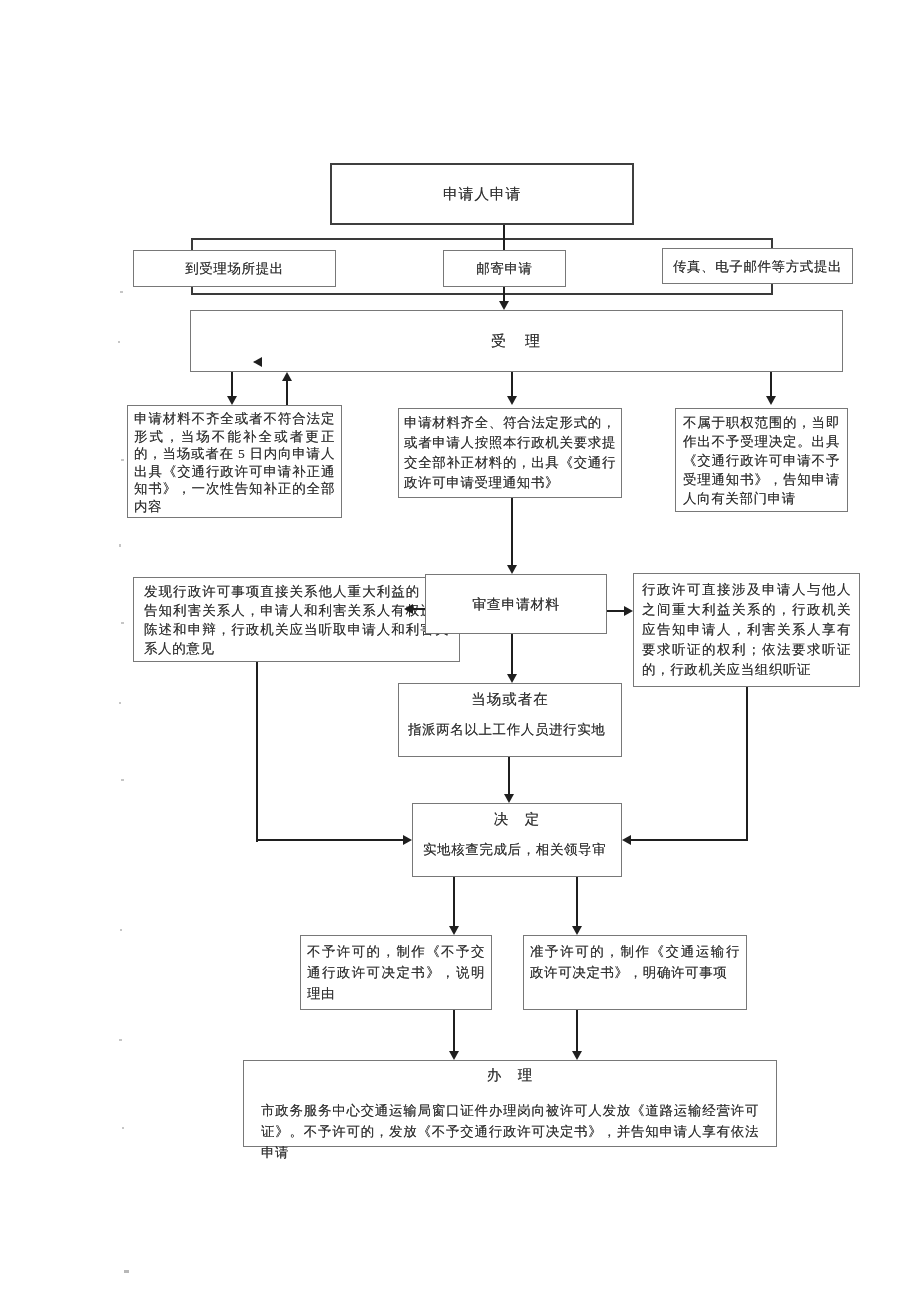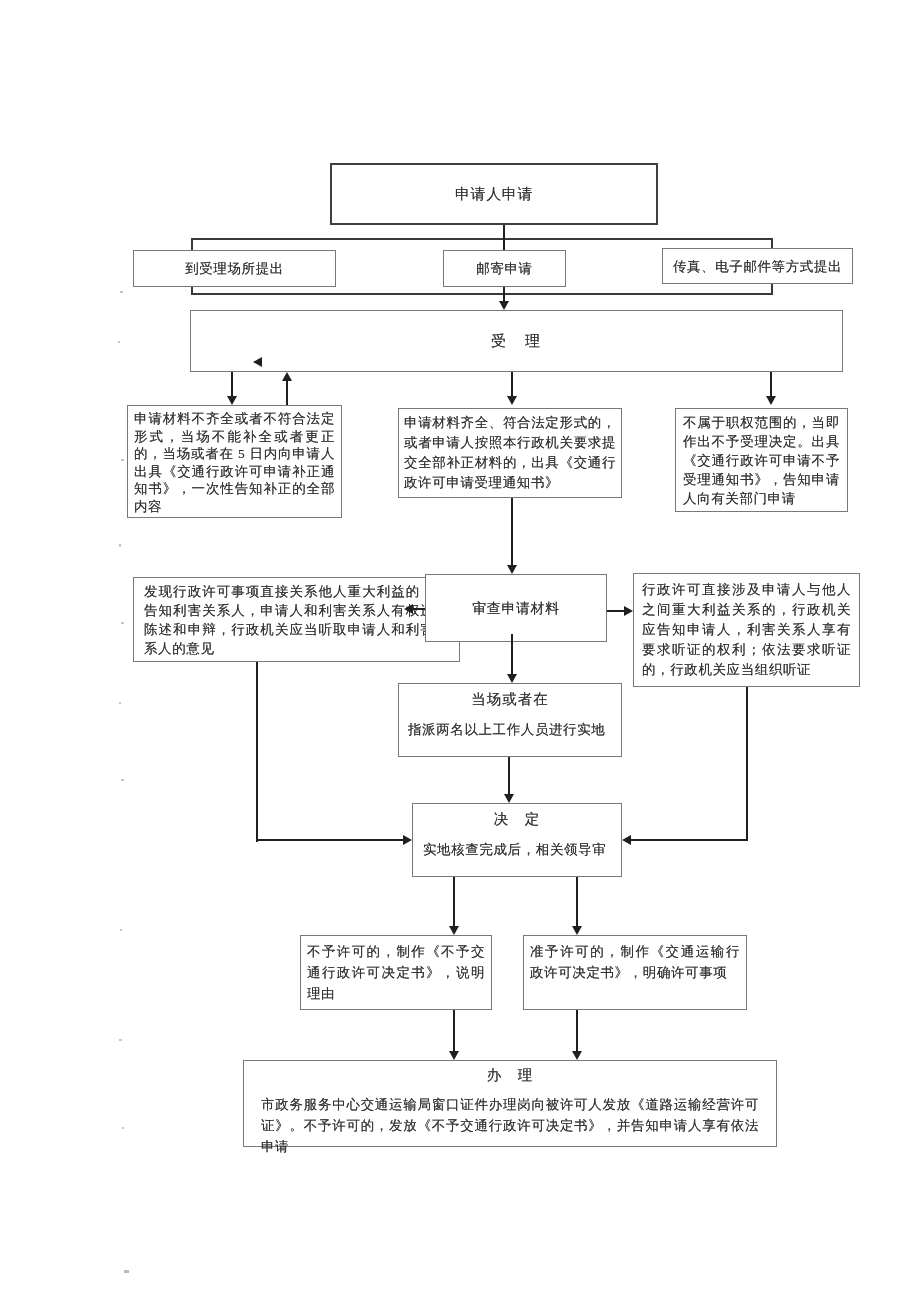--- a/index.html
+++ b/index.html
@@ -40,21 +40,21 @@
     <span class="speck" style="left:119px;top:544px;width:2px;height:3px;"></span>
     <span class="speck" style="left:121px;top:622px;width:3px;height:2px;"></span>
     <span class="speck" style="left:119px;top:702px;width:2px;height:2px;"></span>
     <span class="speck" style="left:121px;top:779px;width:3px;height:2px;"></span>
     <span class="speck" style="left:120px;top:929px;width:2px;height:2px;"></span>
     <span class="speck" style="left:119px;top:1039px;width:3px;height:2px;"></span>
     <span class="speck" style="left:122px;top:1127px;width:2px;height:2px;"></span>
     <span class="speck" style="left:124px;top:1270px;width:5px;height:3px;background:#b8b8b8;"></span>
   </div>
 
-  <div class="box frame center" style="left:330px;top:163px;width:328px;height:62px;font-size:15px;">
+  <div class="box frame center" style="left:330px;top:163px;width:304px;height:62px;font-size:15px;">
     <span>申请人申请</span>
   </div>
 
   <div class="bus" style="left:191px;top:238px;width:582px;height:57px;"></div>
 
   <div class="box center" style="left:133px;top:250px;width:203px;height:37px;">
     <span>到受理场所提出</span>
   </div>
   <div class="box center" style="left:443px;top:250px;width:123px;height:37px;">
     <span>邮寄申请</span>
@@ -73,21 +73,21 @@
   <div class="box jt" style="left:398px;top:408px;width:224px;height:90px;padding:4px 5px;line-height:20px;">
     <span>申请材料齐全、符合法定形式的，或者申请人按照本行政机关要求提交全部补正材料的，出具《交通行政许可申请受理通知书》</span>
   </div>
   <div class="box jt" style="left:675px;top:408px;width:173px;height:104px;padding:4px 7px;line-height:19px;">
     <span>不属于职权范围的，当即作出不予受理决定。出具《交通行政许可申请不予受理通知书》，告知申请人向有关部门申请</span>
   </div>
 
   <div class="box jt" style="left:133px;top:577px;width:327px;height:85px;padding:4px 10px;line-height:19px;">
     <span>发现行政许可事项直接关系他人重大利益的，应告知利害关系人，申请人和利害关系人有权进行陈述和申辩，行政机关应当听取申请人和利害关系人的意见</span>
   </div>
-  <div class="box center" style="left:425px;top:574px;width:182px;height:68px;font-size:14px;">
+  <div class="box center" style="left:425px;top:574px;width:182px;height:60px;font-size:14px;">
     <span>审查申请材料</span>
   </div>
   <div class="box jt" style="left:633px;top:573px;width:227px;height:114px;padding:6px 8px;line-height:20px;">
     <span>行政许可直接涉及申请人与他人之间重大利益关系的，行政机关应告知申请人，利害关系人享有要求听证的权利；依法要求听证的，行政机关应当组织听证</span>
   </div>
 
   <div class="box" style="left:398px;top:683px;width:224px;height:74px;">
     <span class="ttl" style="margin-top:6px;">当场或者在</span>
     <span style="display:block;margin-top:11px;padding:0 9px;">指派两名以上工作人员进行实地</span>
   </div>
@@ -99,21 +99,21 @@
   <div class="box" style="left:412px;top:803px;width:210px;height:74px;">
     <span class="ttl" style="margin-top:6px;">决　定</span>
     <span style="display:block;margin-top:11px;padding:0 10px;">实地核查完成后，相关领导审</span>
   </div>
   <div class="box jt" style="left:523px;top:935px;width:224px;height:75px;padding:5px 6px;line-height:21px;">
     <span>准予许可的，制作《交通运输行政许可决定书》，明确许可事项</span>
   </div>
 
   <div class="box" style="left:243px;top:1060px;width:534px;height:87px;">
     <span class="ttl" style="margin-top:5px;">办　理</span>
-    <span class="jt" style="display:block;margin-top:9px;padding:0 17px;line-height:21px;">市政务服务中心交通运输局窗口证件办理岗向被许可人发放《道路运输经营许可证》。不予许可的，发放《不予交通行政许可决定书》，并告知申请人享有依法申请</span>
+    <span class="jt" style="display:block;margin-top:15px;padding:0 17px;line-height:21px;">市政务服务中心交通运输局窗口证件办理岗向被许可人发放《道路运输经营许可证》。不予许可的，发放《不予交通行政许可决定书》，并告知申请人享有依法申请</span>
   </div>
 
   <div class="vl" style="left:503px;top:225px;height:25px;"></div>
 
   <div class="vl" style="left:503px;top:287px;height:15px;"></div>
   <div class="ah d" style="left:499px;top:301px;"></div>
 
   <div class="vl" style="left:231px;top:372px;height:25px;"></div>
   <div class="ah d" style="left:227px;top:396px;"></div>
 

